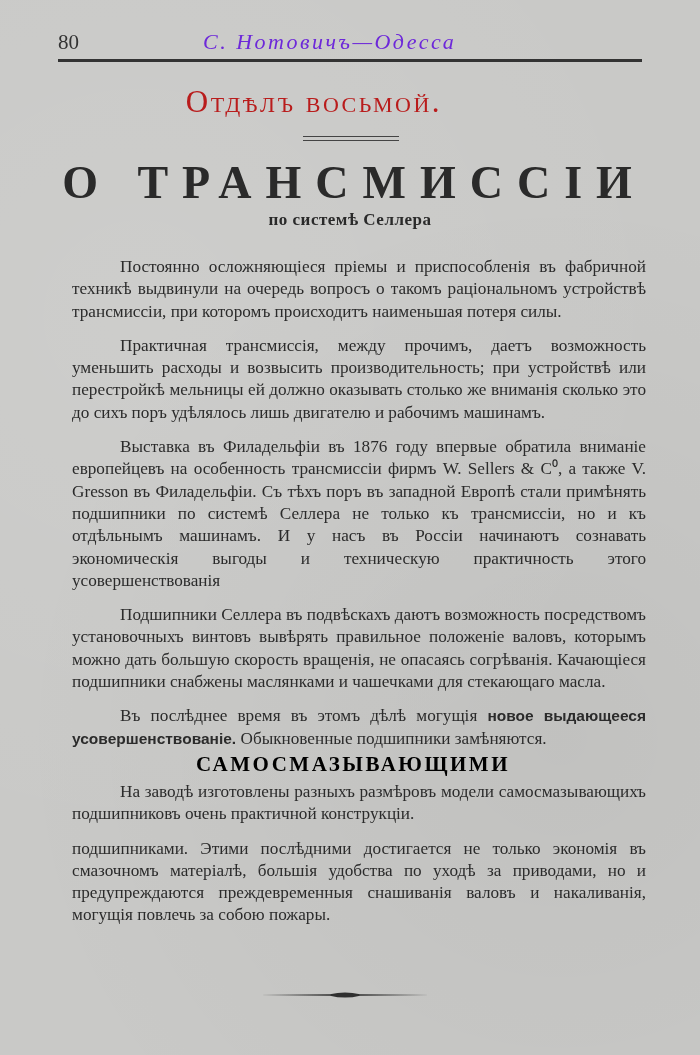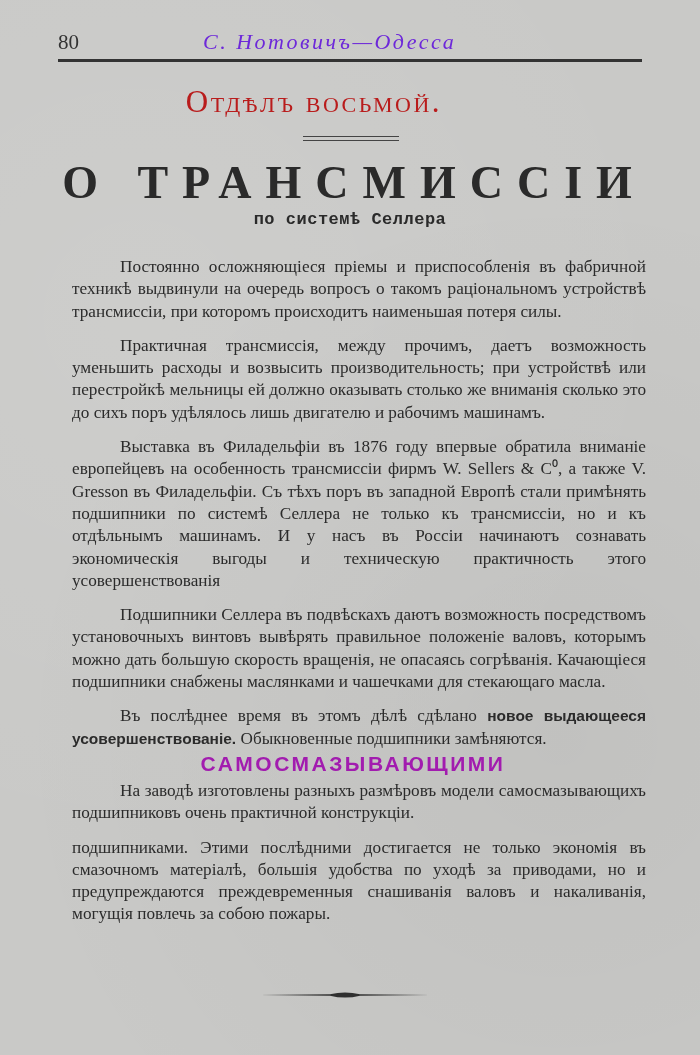--- a/index.html
+++ b/index.html
@@ -19,26 +19,26 @@
     .page-number { position: absolute; left: 0; top: 4px; font-family: "Liberation Serif", serif; font-size: 21px; color: #333; }
     .running-head { position: absolute; left: 145px; top: 3px; font-family: "Liberation Serif", serif; font-style: italic; font-size: 22px; letter-spacing: 2.5px; color: #6d28d9; }
     .header-rule { position: absolute; left: 0; top: 33px; width: 584px; height: 3px; background: #333; }
 
     .section-title { position: absolute; left: 0; width: 628px; top: 84px; text-align: center; font-family: "Liberation Serif", serif; font-size: 31px; letter-spacing: 2.5px; color: #b91c1c; font-variant: small-caps; }
 
     .double-rule { position: absolute; left: 303px; top: 136px; width: 96px; height: 5px; border-top: 1.5px solid #444; border-bottom: 1.5px solid #444; box-sizing: border-box; }
 
     .article-title { position: absolute; left: 0; width: 700px; top: 156px; text-align: center; font-family: "Liberation Serif", serif; font-weight: bold; font-size: 46px; letter-spacing: 14px; color: #2a2a2a; padding-left: 8px; box-sizing: border-box; }
 
-    .subtitle { position: absolute; left: 0; width: 700px; top: 210px; text-align: center; font-family: Liberation Mono, monospace; font-weight: bold; font-size: 17px; letter-spacing: 0.5px; color: #2a2a2a; }
+    .subtitle { position: absolute; left: 0; width: 700px; top: 210px; text-align: center; font-family: Liberation Serif, serif; font-weight: bold; font-size: 17px; letter-spacing: 0.5px; color: #2a2a2a; }
 
     .body { position: absolute; left: 60px; top: 256px; width: 586px; }
     .para { font-family: "Liberation Serif", serif; font-size: 17.2px; line-height: 22.3px; text-align: justify; text-indent: 48px; margin: 0 0 12px 12px; color: #2b2b2b; hyphens: manual; }
     .bold-sans { font-family: "Liberation Sans", sans-serif; font-weight: bold; font-size: 15.5px; }
-    .big-word { text-align: center; font-family: Liberation Sans, sans-serif; font-weight: bold; font-size: 21px; letter-spacing: 2.5px; margin: 2px 0 4px 0; color: #a21caf; }
+    .big-word { text-align: center; font-family: Liberation Serif, serif; font-weight: bold; font-size: 21px; letter-spacing: 2.5px; margin: 2px 0 4px 0; color: #000000; }
     .para.cont { text-indent: 0; }
 
     .end-ornament { position: absolute; left: 260px; top: 990px; width: 170px; height: 10px; }
   </style>
 </head>
 <body>
 
 <div class="page">
 
   <div class="header">
@@ -53,21 +53,21 @@
 
   <div class="article-title">О ТРАНСМИССІИ</div>
 
   <div class="subtitle">по системѣ Селлера</div>
 
   <div class="body">
     <p class="para">Постоянно осложняющіеся пріемы и приспособленія въ фабричной техникѣ выдвинули на очередь вопросъ о такомъ раціональномъ устройствѣ трансмиссіи, при которомъ происходитъ наименьшая потеря силы.</p>
     <p class="para">Практичная трансмиссія, между прочимъ, даетъ возможность уменьшить расходы и возвысить производительность; при устройствѣ или перестройкѣ мельницы ей должно оказывать столько же вниманія сколько это до сихъ поръ удѣлялось лишь двигателю и рабочимъ машинамъ.</p>
     <p class="para">Выставка въ Филадельфіи въ 1876 году впервые обратила вниманіе европейцевъ на особенность трансмиссіи фирмъ W. Sellers &amp; C⁰, а также V. Gresson въ Филадельфіи. Съ тѣхъ поръ въ западной Европѣ стали примѣнять подшипники по системѣ Селлера не только къ трансмиссіи, но и къ отдѣльнымъ машинамъ. И у насъ въ Россіи начинаютъ сознавать экономическія выгоды и техническую практичность этого усовершенствованія</p>
     <p class="para">Подшипники Селлера въ подвѣскахъ даютъ возможность посредствомъ установочныхъ винтовъ вывѣрять правильное положеніе валовъ, которымъ можно дать большую скорость вращенія, не опасаясь согрѣванія. Качающіеся подшипники снабжены маслянками и чашечками для стекающаго масла.</p>
-    <p class="para" style="margin-bottom:0"><span>Въ послѣднее время въ этомъ дѣлѣ сдѣлано </span><span class="bold-sans">новое выдающееся усовершенствованіе.</span><span> Обыкновенные подшипники замѣняются.</span></p>
+    <p class="para" style="margin-bottom:0"><span>Въ послѣднее время въ этомъ дѣлѣ могущія </span><span class="bold-sans">новое выдающееся усовершенствованіе.</span><span> Обыкновенные подшипники замѣняются.</span></p>
     <div class="big-word">САМОСМАЗЫВАЮЩИМИ</div>
     <p class="para">На заводѣ изготовлены разныхъ размѣровъ модели самосмазывающихъ подшипниковъ очень практичной конструкціи.</p>
     <p class="para cont">подшипниками. Этими послѣдними достигается не только экономія въ смазочномъ матеріалѣ, большія удобства по уходѣ за приводами, но и предупреждаются преждевременныя снашиванія валовъ и накаливанія, могущія повлечь за собою пожары.</p>
   </div>
 
   <svg class="end-ornament" viewBox="0 0 170 10" width="170" height="10">
     <path d="M0 5 L70 4.3 Q85 0.5 100 4.3 L170 5 L100 5.7 Q85 9.5 70 5.7 Z" fill="#2f2f2f"></path>
   </svg>
 
 </div>

